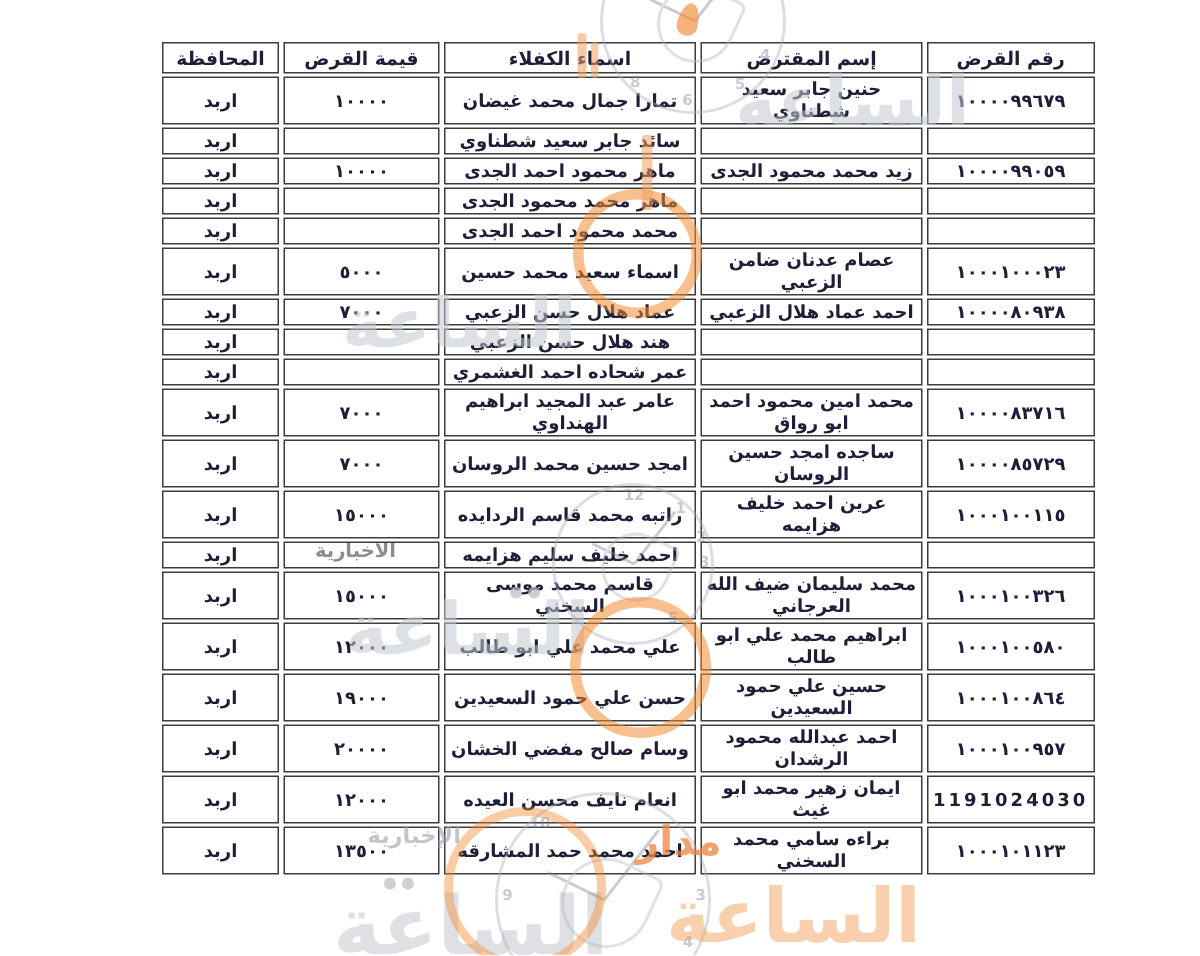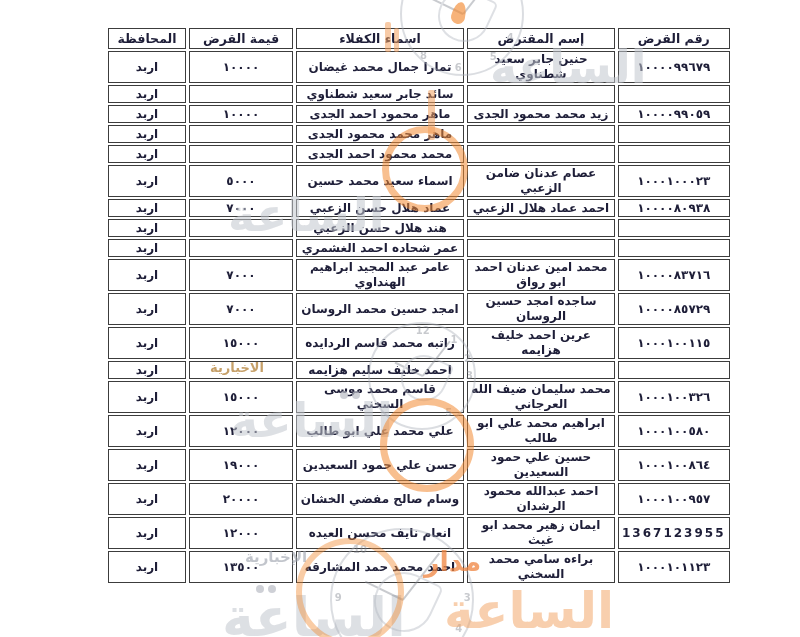--- a/index.html
+++ b/index.html
@@ -82,21 +82,21 @@
     </div>
     <div class="flame" style="left:452px;top:2px;"></div>
     <div class="obar" style="left:385px;top:22px;width:6px;height:30px;"></div>
     <div class="obar" style="left:394px;top:28px;width:5px;height:24px;"></div>
     <div class="wm wm-big" style="left:490px;top:40px;">الساعة</div>
     <div class="ring" style="left:382px;top:126px;width:72px;height:72px;"></div>
     <div class="obar" style="left:428px;top:90px;width:7px;height:50px;"></div>
 
     <div class="wm wm-big" style="left:228px;top:188px;">الساعة</div>
 
-    <div class="wm wm-tag" style="left:210px;top:360px;font-size:13px;color:#a16207;">الاخبارية</div>
+    <div class="wm wm-tag" style="left:210px;top:360px;font-size:13px;color:#404040;">الاخبارية</div>
     <div class="wm wm-big" style="left:230px;top:392px;font-size:48px;">الساعة</div>
     <div class="clock" style="left:368px;top:322px;width:104px;height:104px;">
       <span class="num n12">12</span>
       <span class="num n1">1</span>
       <span class="num n2">2</span>
       <span class="num n3">3</span>
       <span class="num n5">5</span>
       <div class="hand h1"></div>
       <div class="hand h2"></div>
       <div class="swirl"></div>
@@ -201,21 +201,21 @@
     <tr>
       <td class="c-loan num-cell"></td>
       <td class="c-borrower"></td>
       <td class="c-guarantor">عمر شحاده احمد الغشمري</td>
       <td class="c-amount num-cell"></td>
       <td class="c-gov">اربد</td>
     </tr>
 
     <tr>
       <td class="c-loan num-cell">١٠٠٠٠٨٣٧١٦</td>
-      <td class="c-borrower">محمد امين عدنان احمد ابو رواق</td>
+      <td class="c-borrower">محمد امين محمود احمد ابو رواق</td>
       <td class="c-guarantor">عامر عبد المجيد ابراهيم الهنداوي</td>
       <td class="c-amount num-cell">٧٠٠٠</td>
       <td class="c-gov">اربد</td>
     </tr>
 
     <tr>
       <td class="c-loan num-cell">١٠٠٠٠٨٥٧٢٩</td>
       <td class="c-borrower">ساجده امجد حسين الروسان</td>
       <td class="c-guarantor">امجد حسين محمد الروسان</td>
       <td class="c-amount num-cell">٧٠٠٠</td>
@@ -264,21 +264,21 @@
 
     <tr>
       <td class="c-loan num-cell">١٠٠٠١٠٠٩٥٧</td>
       <td class="c-borrower">احمد عبدالله محمود الرشدان</td>
       <td class="c-guarantor">وسام صالح مفضي الخشان</td>
       <td class="c-amount num-cell">٢٠٠٠٠</td>
       <td class="c-gov">اربد</td>
     </tr>
 
     <tr>
-      <td class="c-loan num-cell">1367123955</td>
+      <td class="c-loan num-cell">1191024030</td>
       <td class="c-borrower">ايمان زهير محمد ابو غيث</td>
       <td class="c-guarantor">انعام نايف محسن العيده</td>
       <td class="c-amount num-cell">١٢٠٠٠</td>
       <td class="c-gov">اربد</td>
     </tr>
 
 
     <tr>
       <td class="c-loan num-cell">١٠٠٠١٠١١٢٣</td>
       <td class="c-borrower">براءه سامي محمد السخني</td>

